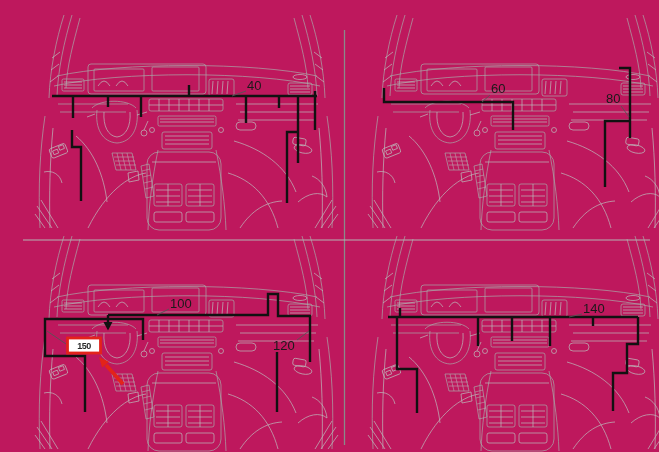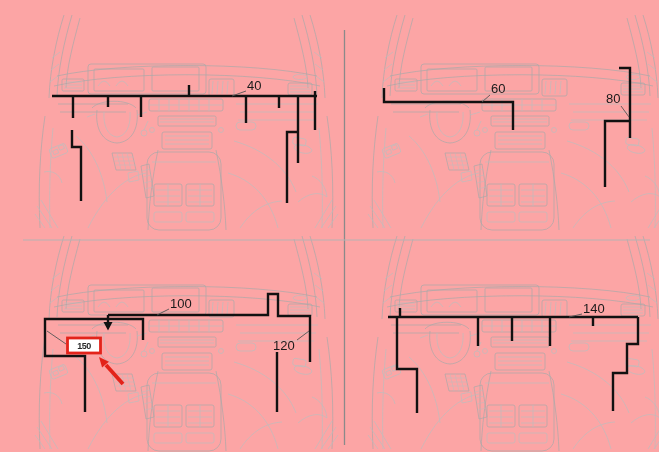--- a/index.html
+++ b/index.html
@@ -1,16 +1,16 @@
 <!DOCTYPE html>
 <html><head>
 <meta charset="utf-8">
 <style>
   html,body{margin:0;padding:0;background:#ffffff;}
-  #stage{position:relative;width:659px;height:452px;background:#fca5a5;overflow:hidden;
+  #stage{position:relative;width:659px;height:452px;background:#be185d;overflow:hidden;
          font-family:"Liberation Sans", sans-serif;}
   svg{display:block;}
   text.callout{font-family:"Liberation Sans", sans-serif;font-size:13px;fill:#1a1a1a;}
   text.badge{font-family:"Liberation Sans", sans-serif;font-size:9px;font-weight:bold;
              fill:#2a2a2a;letter-spacing:-0.5px;}
   .thick{stroke:#111;stroke-width:2.4;fill:none;}
   .leader{stroke:#555;stroke-width:0.9;fill:none;}
 </style>
 </head>
 <body>

